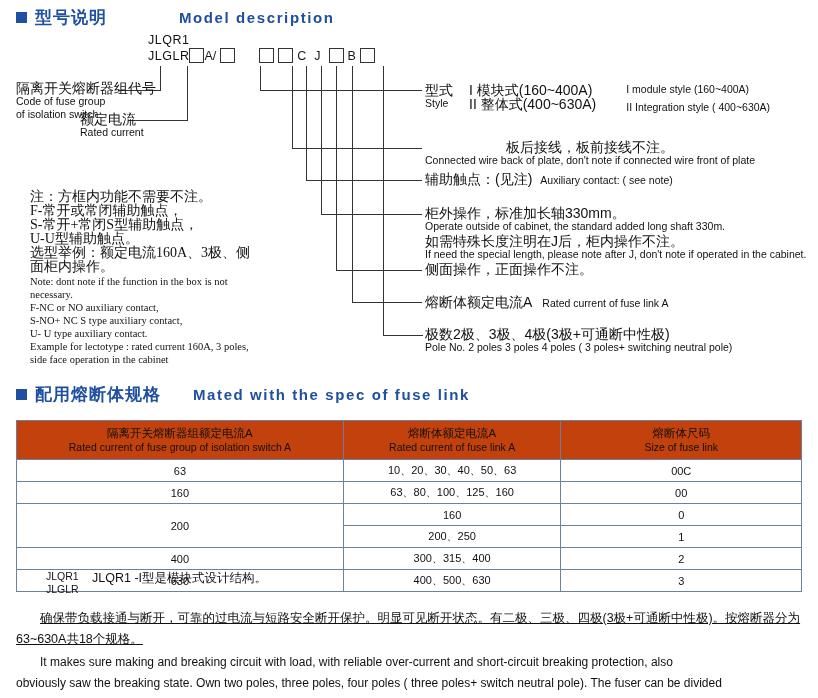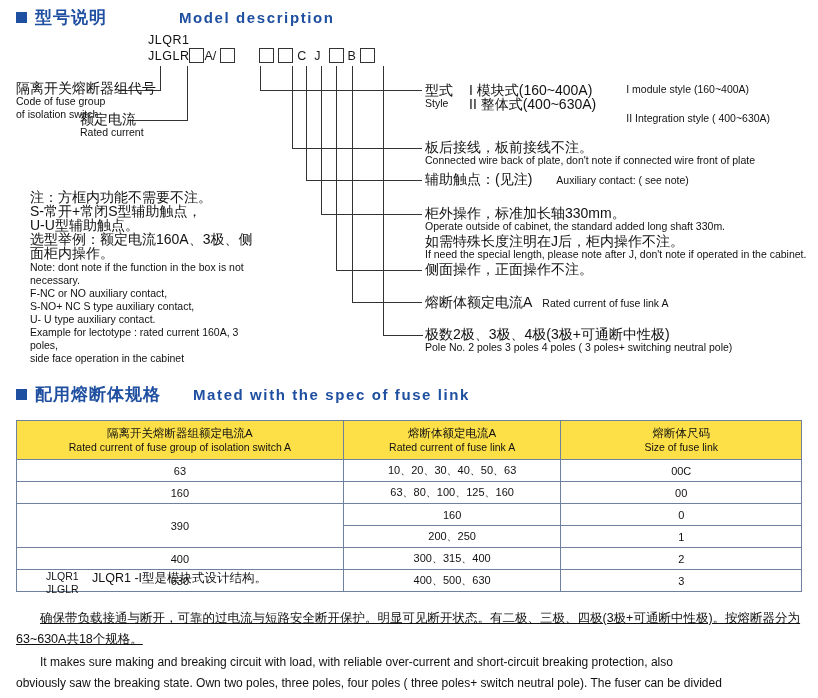--- a/index.html
+++ b/index.html
@@ -44,21 +44,21 @@
     border-collapse:collapse;width:786px;
     font-size:11px;
   }
   table.spec th,table.spec td{
     border:1px solid #6f7fa0;
     text-align:center;
     padding:2px 14px;
     color:#111;
   }
   table.spec thead th{
-    background:#fde047;
+    background:#c2410c;
     font-weight:normal;
     line-height:14px;
     padding:5px 2px;
   }
   table.spec td{height:17px;}
   .th-cn{display:block;font-size:11.5px;}
   .th-en{display:block;font-size:10.5px;}
 
   
   .foot{position:absolute;left:16px;width:790px;font-size:12.5px;line-height:21px;color:#111;}
@@ -134,22 +134,23 @@
     <div class="cn">隔离开关熔断器组代号</div>
     <div class="en">Code of fuse group</div>
     <div class="en">of isolation switch</div>
   </div>
 
   <div class="txt" style="left:80px;top:112px;">
     <div class="cn">额定电流</div>
     <div class="en">Rated current</div>
   </div>
 
-  <div class="txt" style="left:30px;top:190px;width:230px;">
+  <div class="txt" style="left:30px;top:190px;width:230px;font-family:Liberation Serif, serif;">
     <div class="cn">注：方框内功能不需要不注。</div>
+    <div class="cn">F-常开或常闭辅助触点，</div>
     <div class="cn">S-常开+常闭S型辅助触点，</div>
     <div class="cn">U-U型辅助触点。</div>
     <div class="cn">选型举例：额定电流160A、3极、侧面柜内操作。</div>
     <div class="en" style="margin-top:1px;">Note: dont note if the function in the box is not necessary.</div>
     <div class="en">F-NC or NO auxiliary contact,</div>
     <div class="en">S-NO+ NC S type auxiliary contact,</div>
     <div class="en">U- U type auxiliary contact.</div>
     <div class="en">Example for lectotype : rated current 160A, 3 poles,</div>
     <div class="en">side face operation in the cabinet</div>
   </div>
@@ -159,32 +160,32 @@
       <div style="width:44px;">
         <div class="cn">型式</div>
         <div class="en">Style</div>
       </div>
       <div>
         <div class="cn">I 模块式(160~400A)</div>
         <div class="cn">II 整体式(400~630A)</div>
       </div>
       <div style="margin-left:30px;">
         <div class="en">I module style (160~400A)</div>
-        <div class="en" style="margin-top:16px;text-align:center;">II Integration style ( 400~630A)</div>
-      </div>
-    </div>
-  </div>
-
-  <div class="txt" style="left:425px;top:140px;">
+        <div class="en" style="margin-top:5px;text-align:center;">II Integration style ( 400~630A)</div>
+      </div>
+    </div>
+  </div>
+
+  <div class="txt" style="left:425px;top:140px;text-align:center;">
     <div class="cn">板后接线，板前接线不注。</div>
     <div class="en">Connected wire back of plate, don't note if connected wire front of plate</div>
   </div>
 
   <div class="txt" style="left:425px;top:172px;">
-    <div style="display:flex;align-items:baseline;gap:24px;">
+    <div style="display:flex;align-items:baseline;gap:8px;">
       <span class="cn">辅助触点：(见注)</span>
       <span class="en">Auxiliary contact: ( see note)</span>
     </div>
   </div>
 
   <div class="txt" style="left:425px;top:206px;">
     <div class="cn">柜外操作，标准加长轴330mm。</div>
     <div class="en">Operate outside of cabinet, the standard added long shaft 330m.</div>
   </div>
 
@@ -238,21 +239,21 @@
         <td>63</td>
         <td>10、20、30、40、50、63</td>
         <td>00C</td>
       </tr>
       <tr>
         <td>160</td>
         <td>63、80、100、125、160</td>
         <td>00</td>
       </tr>
       <tr>
-        <td rowspan="2">390</td>
+        <td rowspan="2">200</td>
         <td>160</td>
         <td>0</td>
       </tr>
       <tr>
         <td>200、250</td>
         <td>1</td>
       </tr>
       <tr>
         <td>400</td>
         <td>300、315、400</td>

